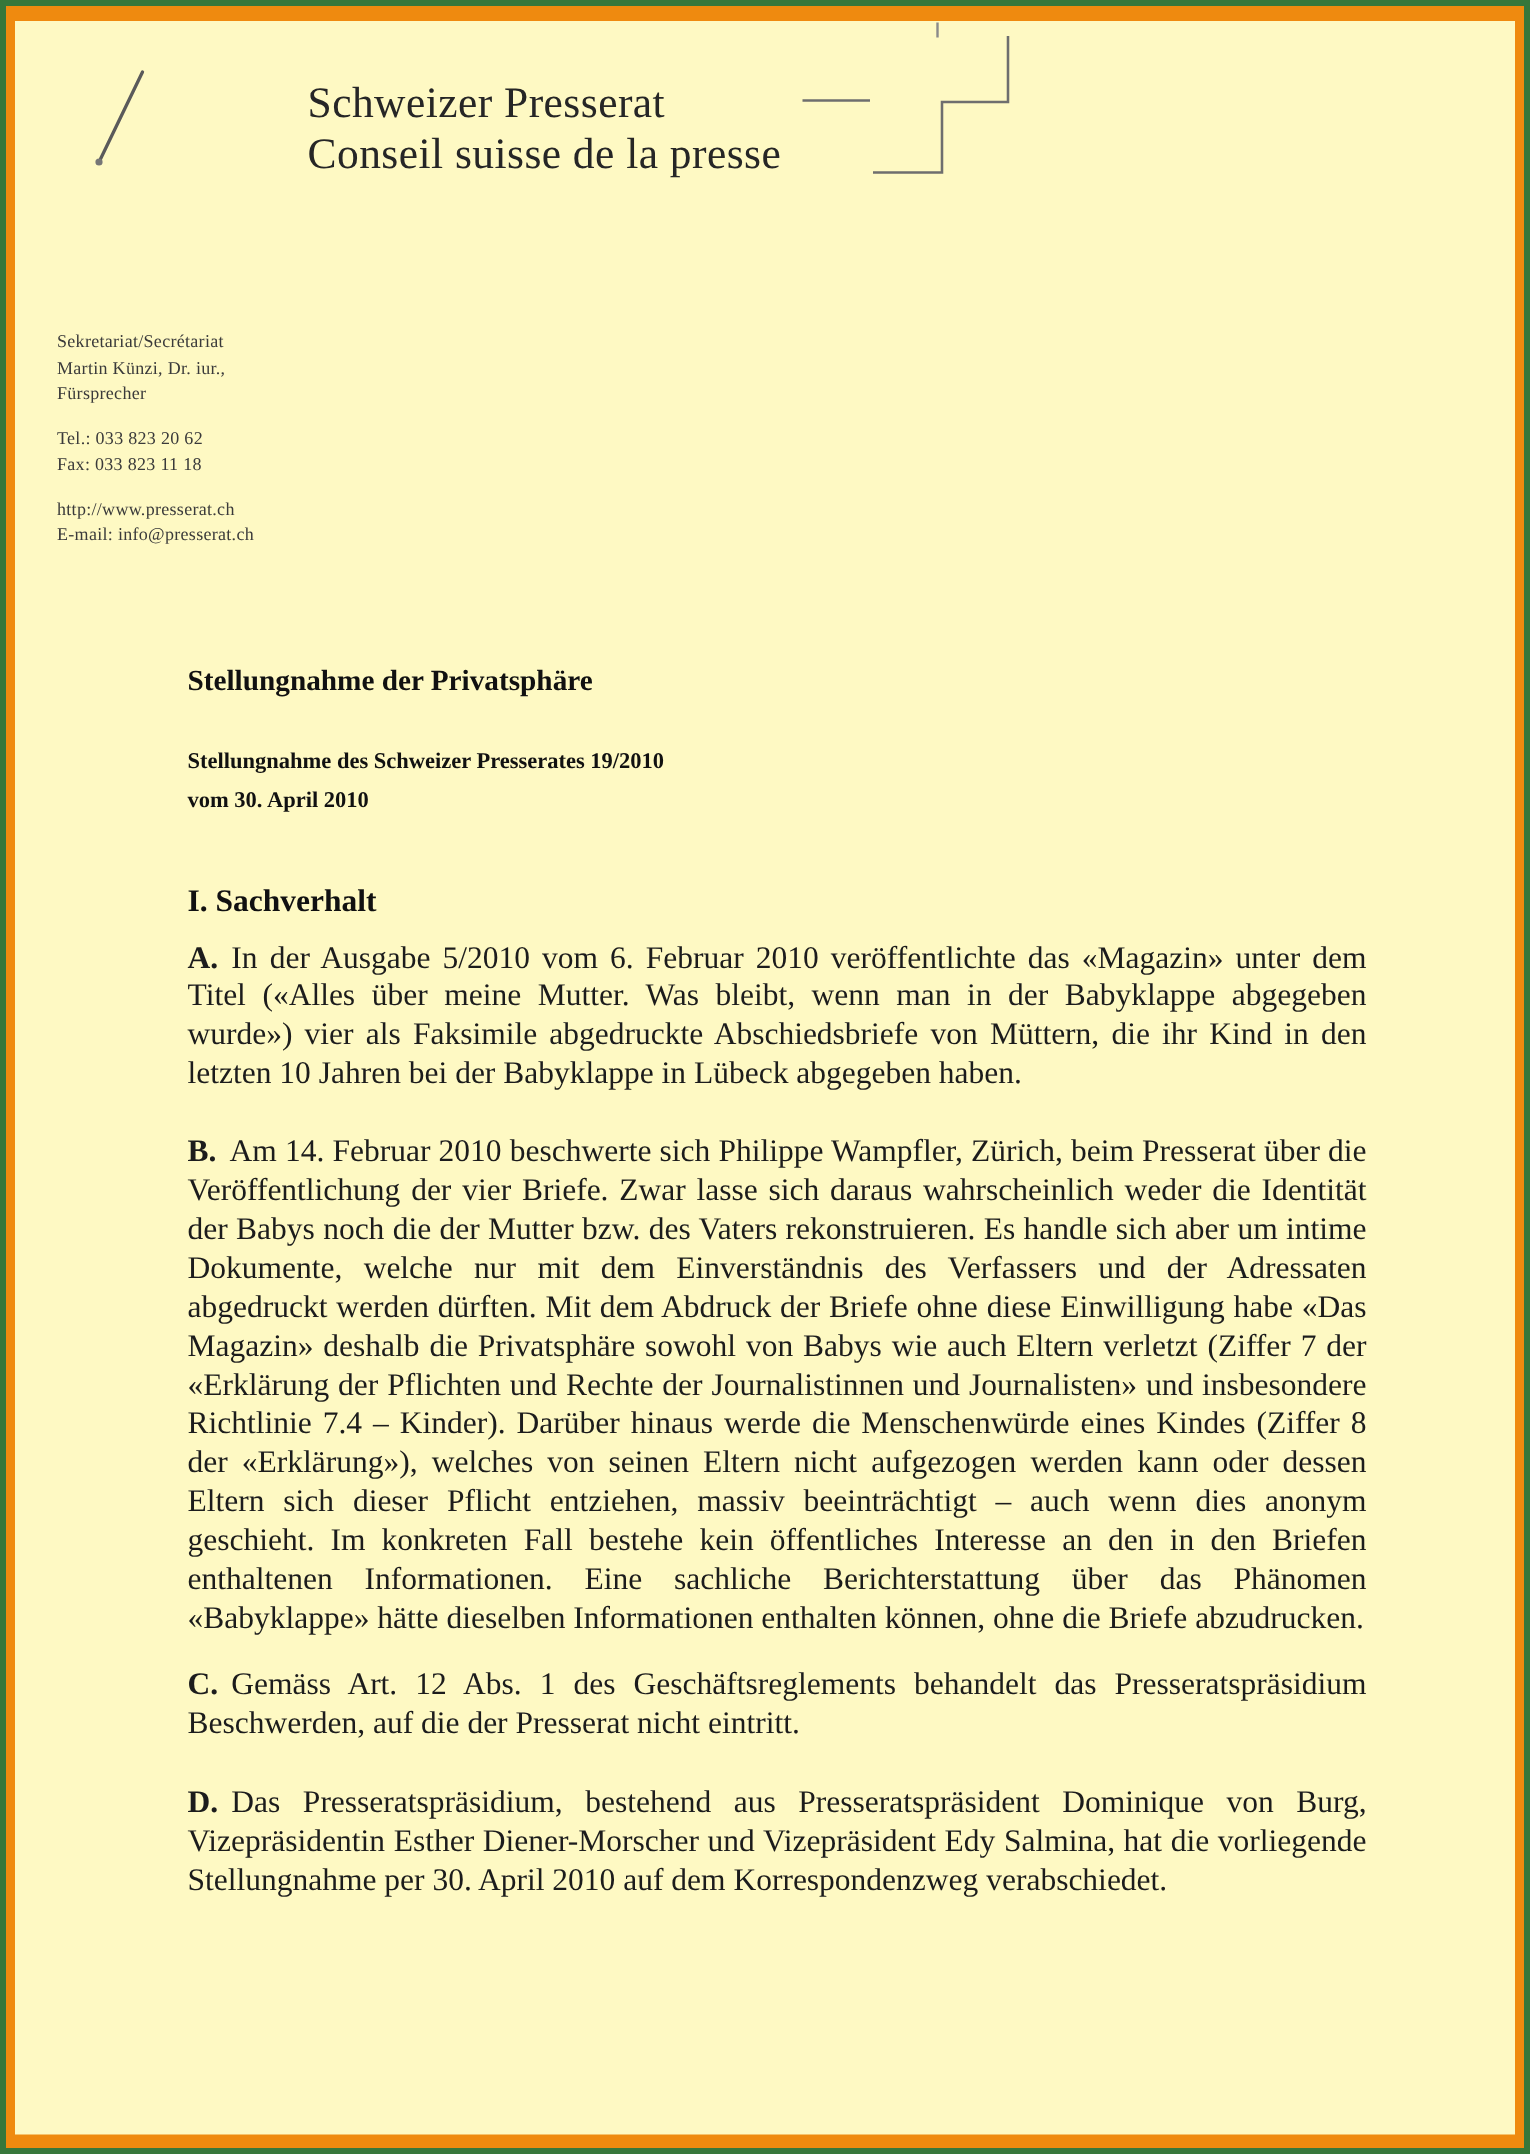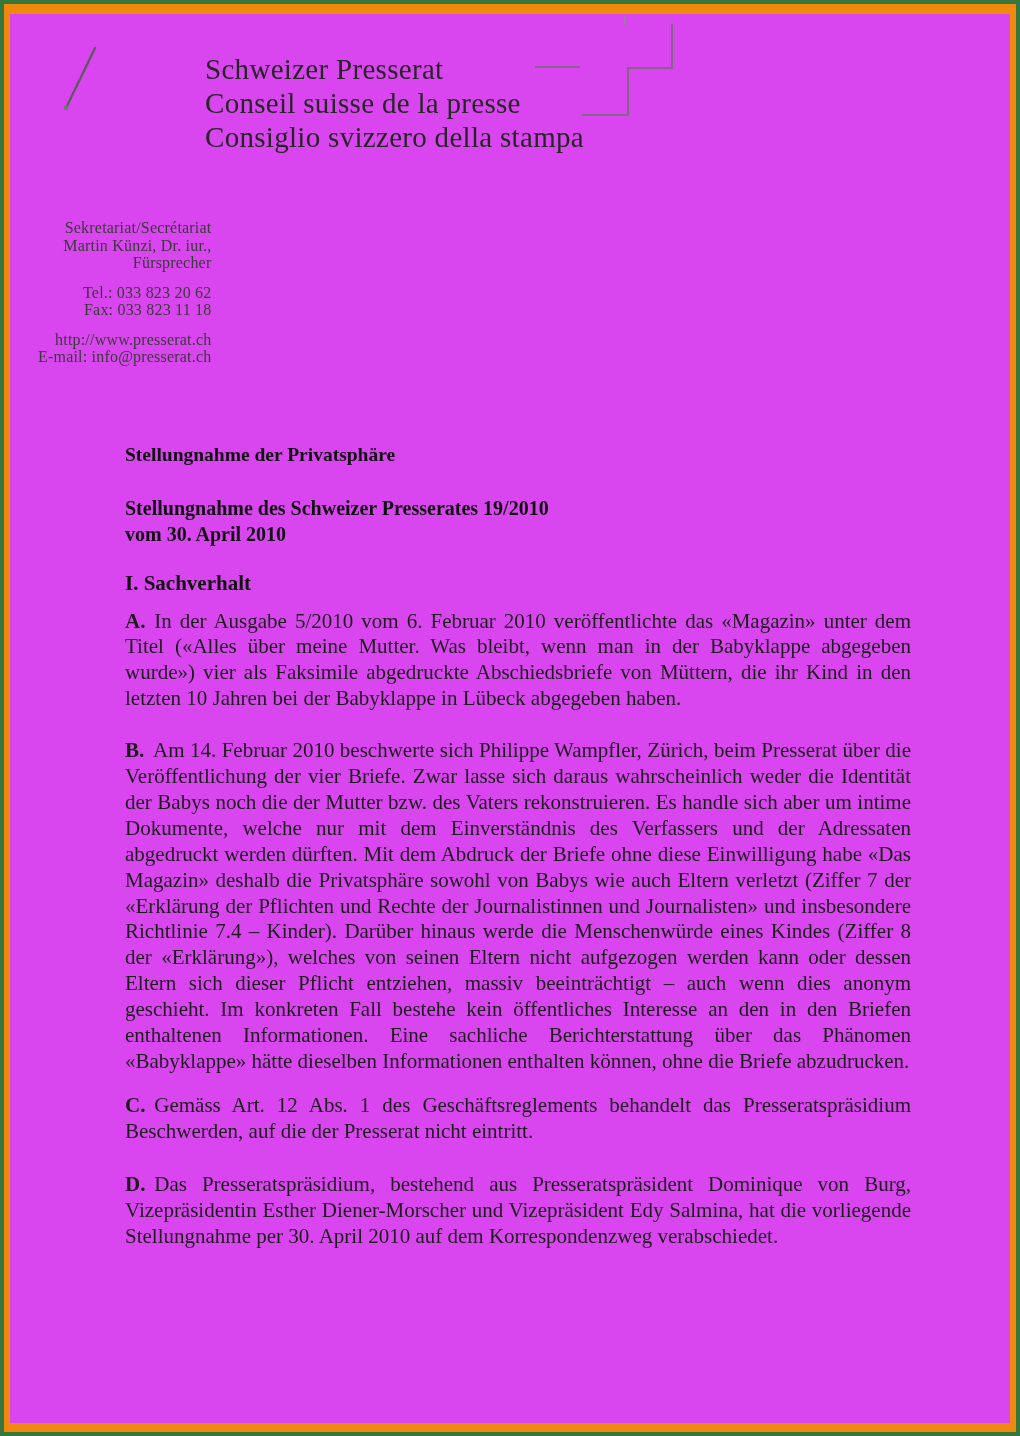--- a/index.html
+++ b/index.html
@@ -13,53 +13,52 @@
     overflow: hidden;
   }
   .frame-orange {
     position: absolute; inset: 4px;
     box-sizing: border-box;
     background: #ef8a0f; 
   }
   .page {
     position: absolute;
     left: 10px; top: 14px; right: 10px; bottom: 13px;
-    background: #d946ef;
+    background: #fef9c3;
   }
   
   .letterhead {
     position: absolute; left: 195px; top: 38px;
     font-size: 29px; line-height: 34px;
     color: #262626; letter-spacing: 0.3px;
     white-space: nowrap;
   }
   .pen-mark   { position: absolute; left: 45px;  top: 28px; }
   .tick-mark  { position: absolute; left: 612px; top: 0px; }
   .bracket-mark { position: absolute; left: 515px; top: 3px; }
   
   .contact {
     position: absolute; left: 28px; top: 205px;
-    font-size: 16px; line-height: 17.5px;
+    font-size: 12px; line-height: 17.5px;
     color: #3a3a3a; letter-spacing: 0.2px;
     white-space: nowrap;
-    text-align: right;
   }
   .contact .group { margin-bottom: 12px; }
   
   .main {
     position: absolute; left: 115px; top: 428px; width: 786px;
     color: #1c1c1c;
   }
   .doc-title {
     font-weight: bold; font-size: 19.5px; line-height: 25.5px;
     color: #111; margin: 0 0 27px 0;
   }
   .doc-subtitle {
-    font-weight: bold; font-size: 20px; line-height: 26px;
-    color: #111; margin: 0 0 22px 0;
+    font-weight: bold; font-size: 15px; line-height: 26px;
+    color: #111; margin: 0 0 39px 0;
   }
   .section-heading {
     font-weight: bold; font-size: 21px; line-height: 28px;
     color: #111; margin: 0 0 12px 0;
   }
   p.body-para {
     margin: 0; font-size: 21px; line-height: 25.9px;
     text-align: justify; text-align-last: left;
   }
   p.body-para.pa { margin-bottom: 26px; }
@@ -84,21 +83,20 @@
     </svg>
 
     <svg class="bracket-mark" width="160" height="110" viewBox="0 0 160 110">
       <polyline points="147,7 147,51 103,51 103,98 57,98" fill="none" stroke="#6e6e6e" stroke-width="1.7"></polyline>
       <line x1="10" y1="50" x2="55" y2="50" stroke="#6e6e6e" stroke-width="1.7"></line>
     </svg>
 
     <div class="letterhead">
       <div>Schweizer Presserat</div>
       <div>Conseil suisse de la presse</div>
-      <div>Consiglio svizzero della stampa</div>
     </div>
 
     <div class="contact">
       <div class="group">
         <div>Sekretariat/Secrétariat</div>
         <div>Martin Künzi, Dr. iur.,</div>
         <div>Fürsprecher</div>
       </div>
       <div class="group">
         <div>Tel.: 033 823 20 62</div>

